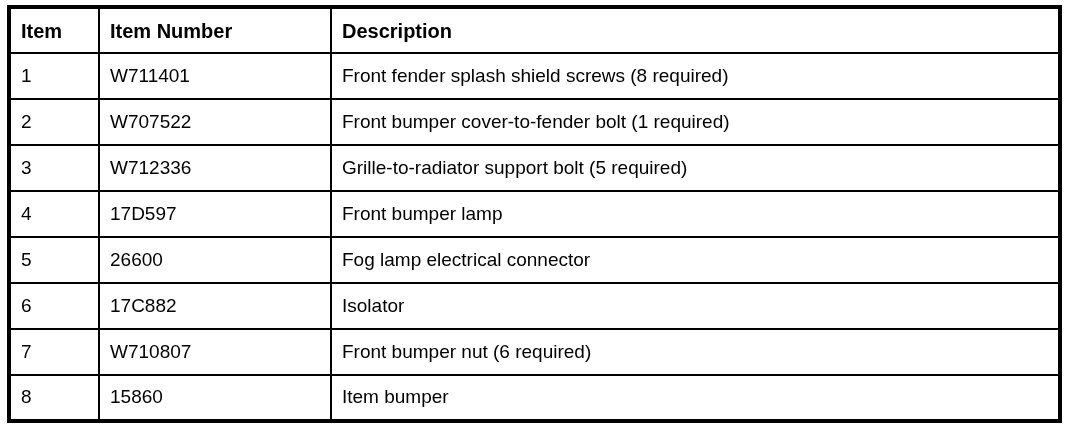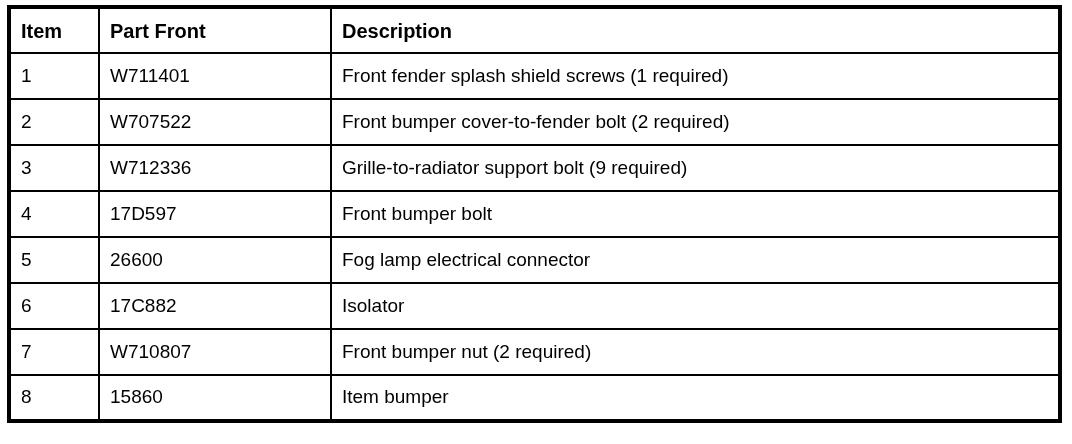--- a/index.html
+++ b/index.html
@@ -54,60 +54,60 @@
 <div class="table-wrap">
   <table class="parts-table">
     <colgroup>
       <col class="col-item">
       <col class="col-part">
       <col class="col-desc">
     </colgroup>
     <thead>
       <tr>
         <th>Item</th>
-        <th>Part Front</th>
+        <th>Item Number</th>
         <th>Description</th>
       </tr>
     </thead>
     <tbody id="parts-tbody">
 
     <tr>
           <td>1</td>
           <td>W711401</td>
-          <td>Front fender splash shield screws (1 required)</td>
+          <td>Front fender splash shield screws (8 required)</td>
         </tr>
         <tr>
           <td>2</td>
           <td>W707522</td>
-          <td>Front bumper cover-to-fender bolt (2 required)</td>
+          <td>Front bumper cover-to-fender bolt (1 required)</td>
         </tr>
         <tr>
           <td>3</td>
           <td>W712336</td>
-          <td>Grille-to-radiator support bolt (9 required)</td>
+          <td>Grille-to-radiator support bolt (5 required)</td>
         </tr>
         <tr>
           <td>4</td>
           <td>17D597</td>
-          <td>Front bumper bolt</td>
+          <td>Front bumper lamp</td>
         </tr>
         <tr>
           <td>5</td>
           <td>26600</td>
           <td>Fog lamp electrical connector</td>
         </tr>
         <tr>
           <td>6</td>
           <td>17C882</td>
           <td>Isolator</td>
         </tr>
         <tr>
           <td>7</td>
           <td>W710807</td>
-          <td>Front bumper nut (2 required)</td>
+          <td>Front bumper nut (6 required)</td>
         </tr>
         <tr>
           <td>8</td>
           <td>15860</td>
           <td>Item bumper</td>
         </tr>
       </tbody>
   </table>
 </div>
 

